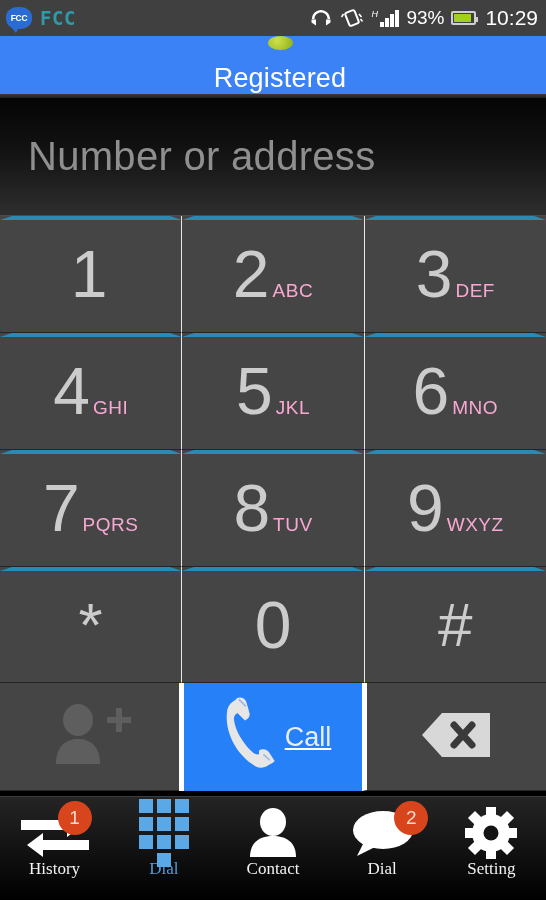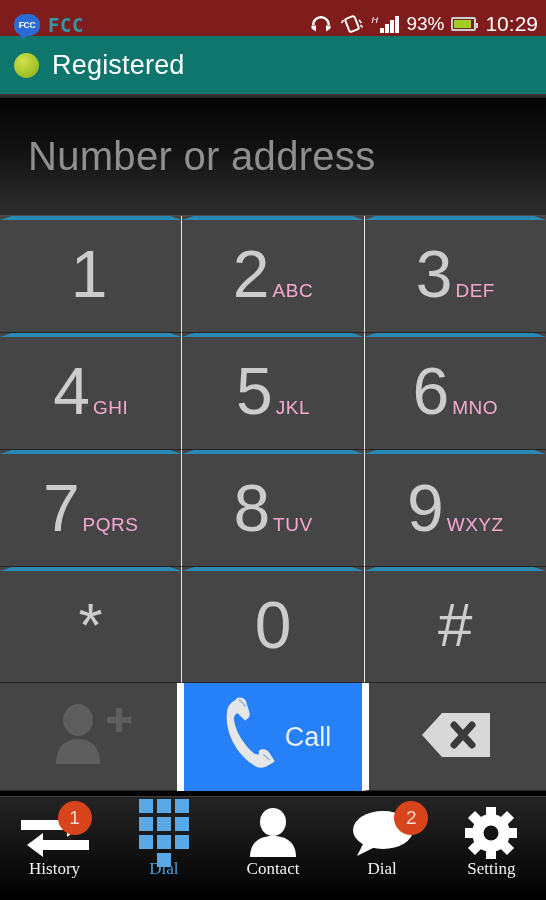--- a/index.html
+++ b/index.html
@@ -5,23 +5,23 @@
   * { margin:0; padding:0; box-sizing:border-box; }
   html,body{ background:#000; }
   body{
     width:546px; height:900px;
     font-family:"Liberation Sans", sans-serif;
     color:#fff; overflow:hidden; position:relative;
   }
 
   
   .statusbar{
-    height:36px; background:#7f1d1d;
-    display:flex; align-items:flex-end; justify-content:space-between;
-    padding:0 8px 0 14px;
+    height:36px; background:#404040;
+    display:flex; align-items:center; justify-content:space-between;
+    padding:0 8px 0 6px;
   }
   .sb-left{ display:flex; align-items:center; gap:8px; }
   .fcc-bubble{
     width:26px; height:22px; background:#2b6cd4; border-radius:11px/10px;
     position:relative; display:flex; align-items:center; justify-content:center;
   }
   .fcc-bubble::after{
     content:""; position:absolute; bottom:-4px; left:5px;
     width:0; height:0; border-left:5px solid transparent;
     border-right:3px solid transparent; border-top:6px solid #2b6cd4;
@@ -38,21 +38,21 @@
   .sig-bar{ width:4px; background:#fff; }
   .batt{
     width:25px; height:14px; border:2px solid #cfcfcf; border-radius:2px;
     position:relative; display:flex; align-items:center; padding:1px;
   }
   .batt::after{ content:""; position:absolute; right:-4px; top:4px; width:2px; height:5px; background:#cfcfcf; }
   .batt i{ display:block; height:100%; width:88%; background:#9fd023; }
 
   
   .reg-bar{
-    height:58px; background:#0f766e; display:flex; align-items:center; padding-left:14px; gap:13px;
+    height:58px; background:#3b82f6; display:flex; align-items:center; padding-left:14px; gap:13px;flex-direction:column;
   }
   .reg-dot{
     width:25px; height:25px; border-radius:50%;
     background:radial-gradient(circle at 36% 32%, #cfe04f 0%, #a8c72c 55%, #87a81e 100%);
   }
   .reg-label{ font-size:27px; color:#fff; letter-spacing:.2px; }
   .hairline{ height:4px; background:linear-gradient(to bottom,#3a3a3a,#202020); }
 
   
   .input-zone{
@@ -87,21 +87,21 @@
     font-family:"Liberation Sans", sans-serif;
   }
   .kletters{ font-size:19px; color:#f9a8d4; letter-spacing:.5px; margin-left:3px; font-weight:normal; }
   .kdigit.sym{ font-size:62px; }
 
   
   .action-row{ display:flex; height:108px; background:#2c2c2c; }
   .act{ flex:1; display:flex; align-items:center; justify-content:center; position:relative; }
   .act.side{ background:#454545; border-bottom:1px solid #242424; }
   .act.call{ background:#2680f7; }
-  .act + .act{ border-left:7px solid #ffffff; }
+  .act + .act{ border-left:5px solid #ffffff;text-decoration:underline; }
   .call-inner{ display:flex; align-items:center; gap:4px; }
   .call-label{ font-size:27px; color:#e9eef5; }
   .addc{ opacity:1; }
 
   
   .navbar{
     position:absolute; bottom:0; left:0; right:0; height:104px;
     background:linear-gradient(to bottom,#242424 0%,#1a1a1a 30%,#000 100%);
     display:flex; align-items:flex-start; padding-top:8px;
     border-top:1px solid #3c3c3c;

